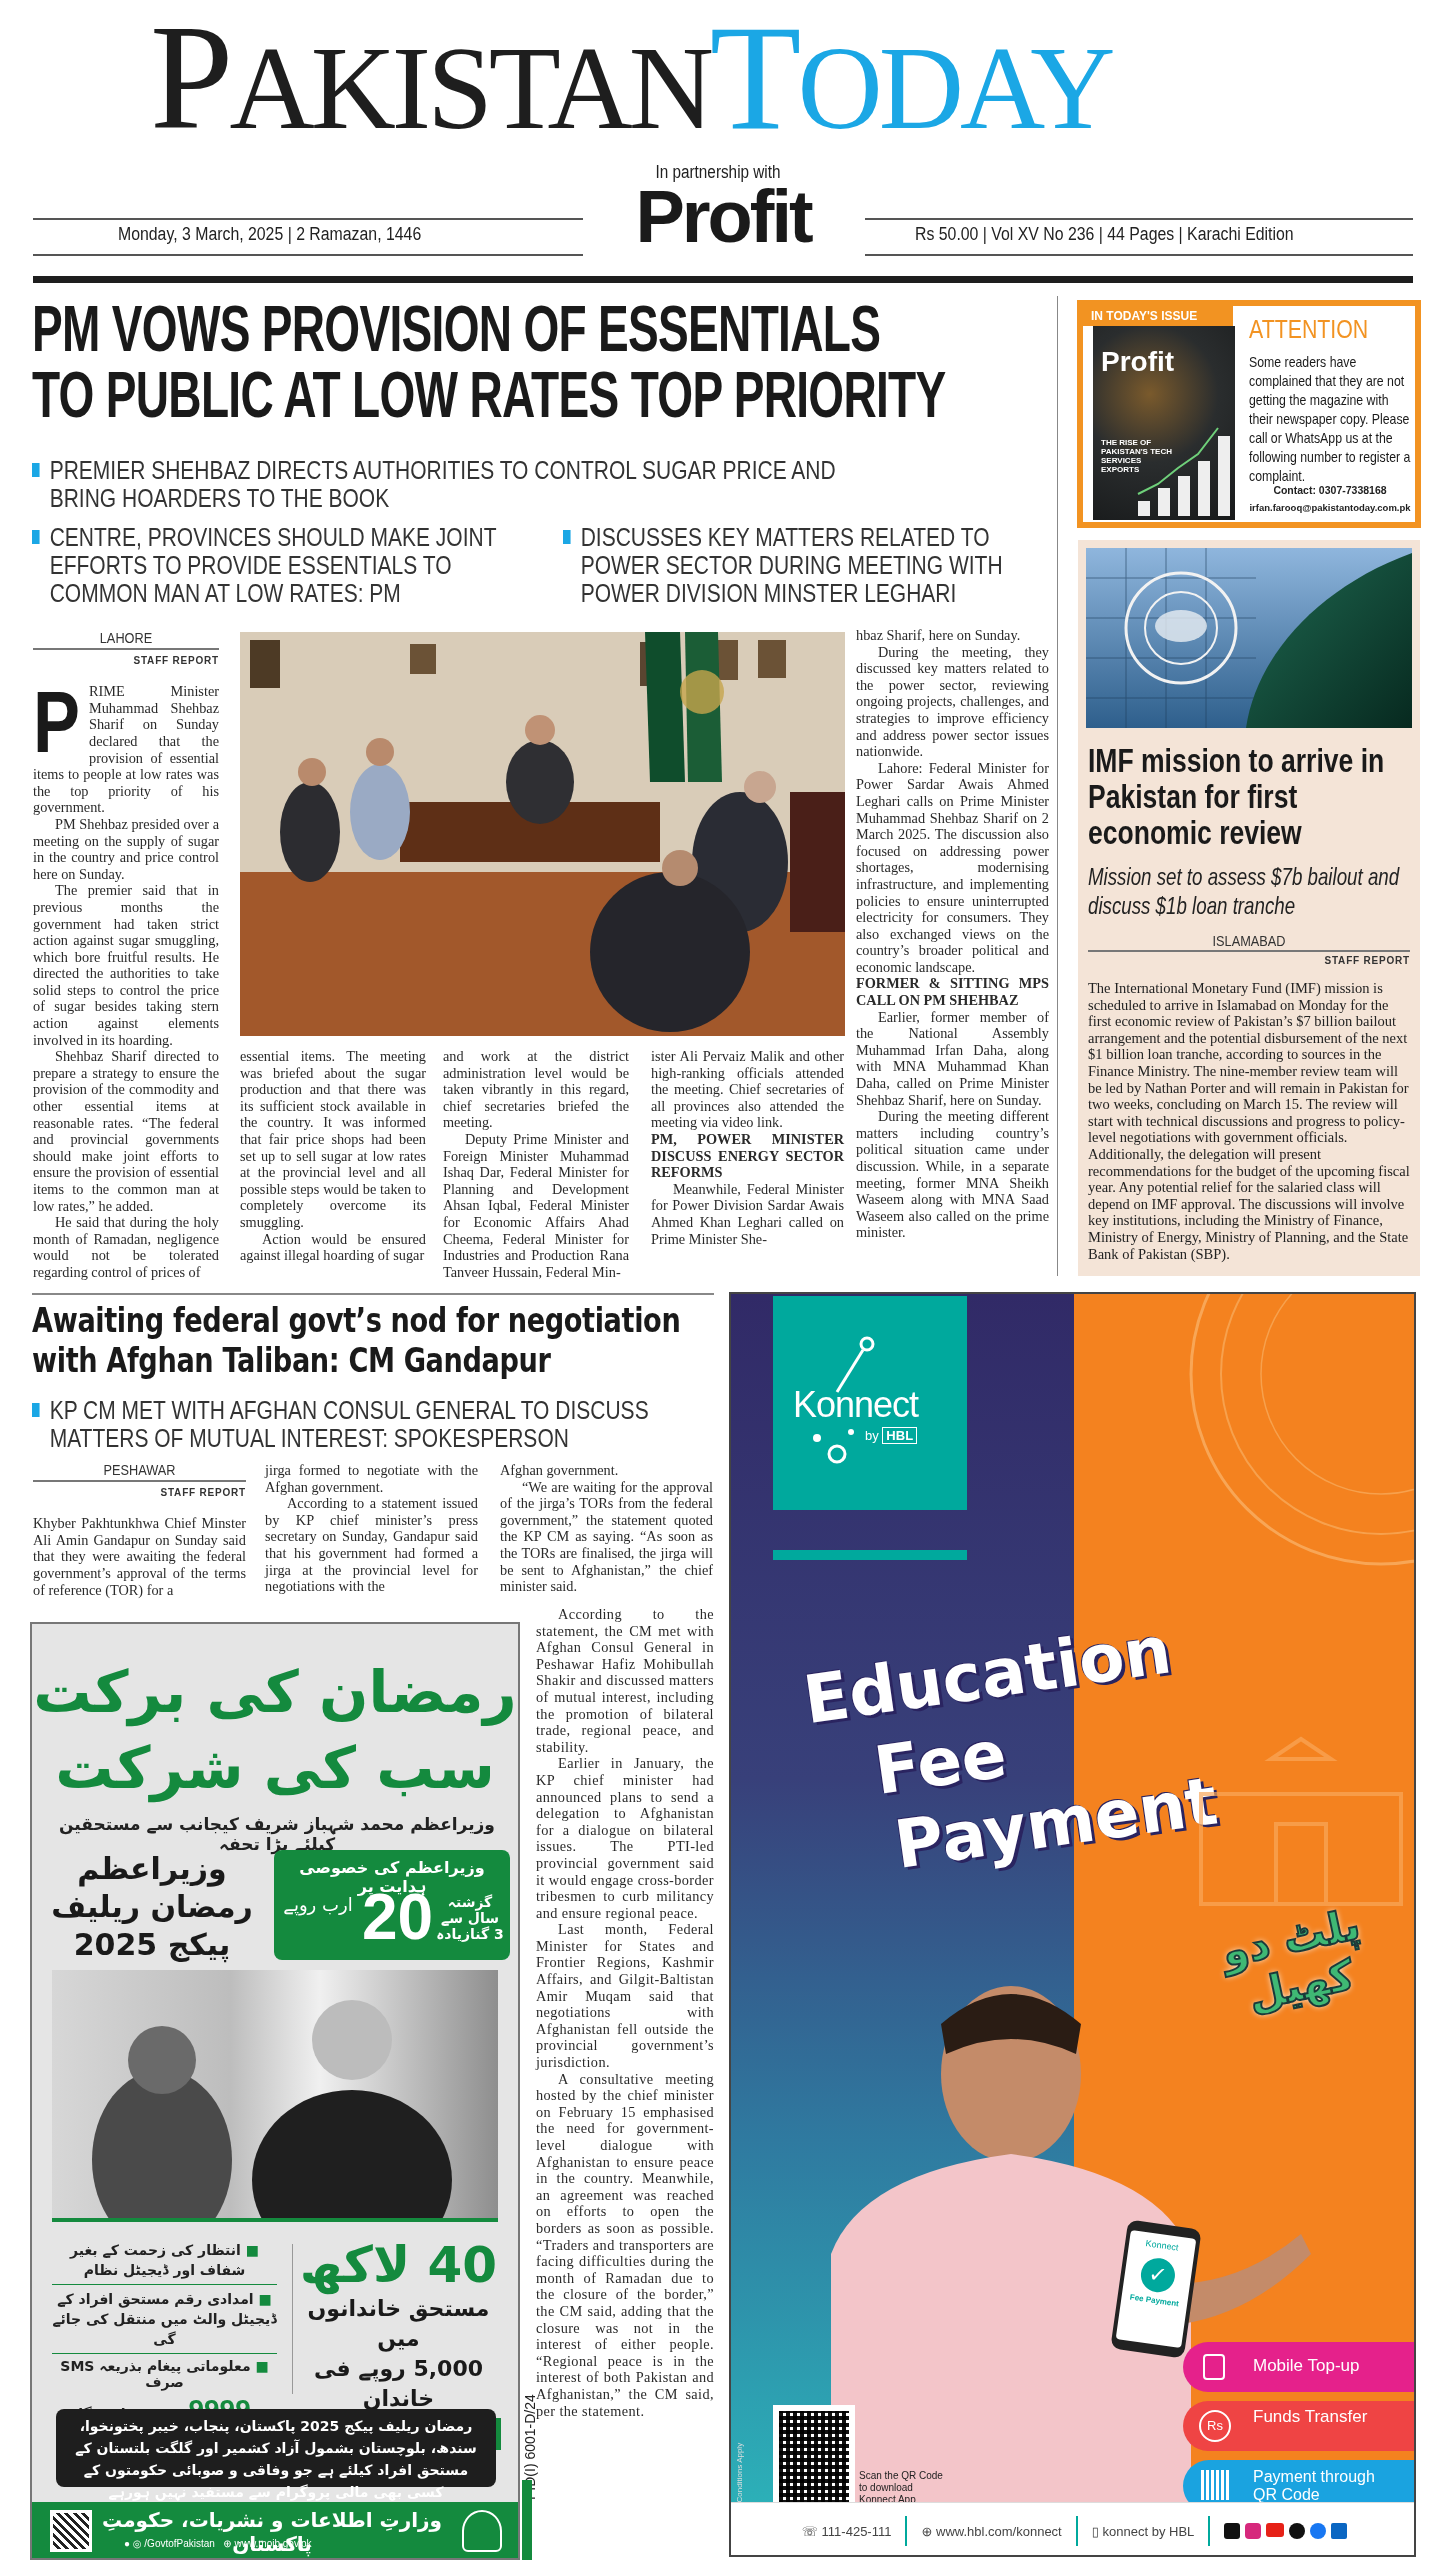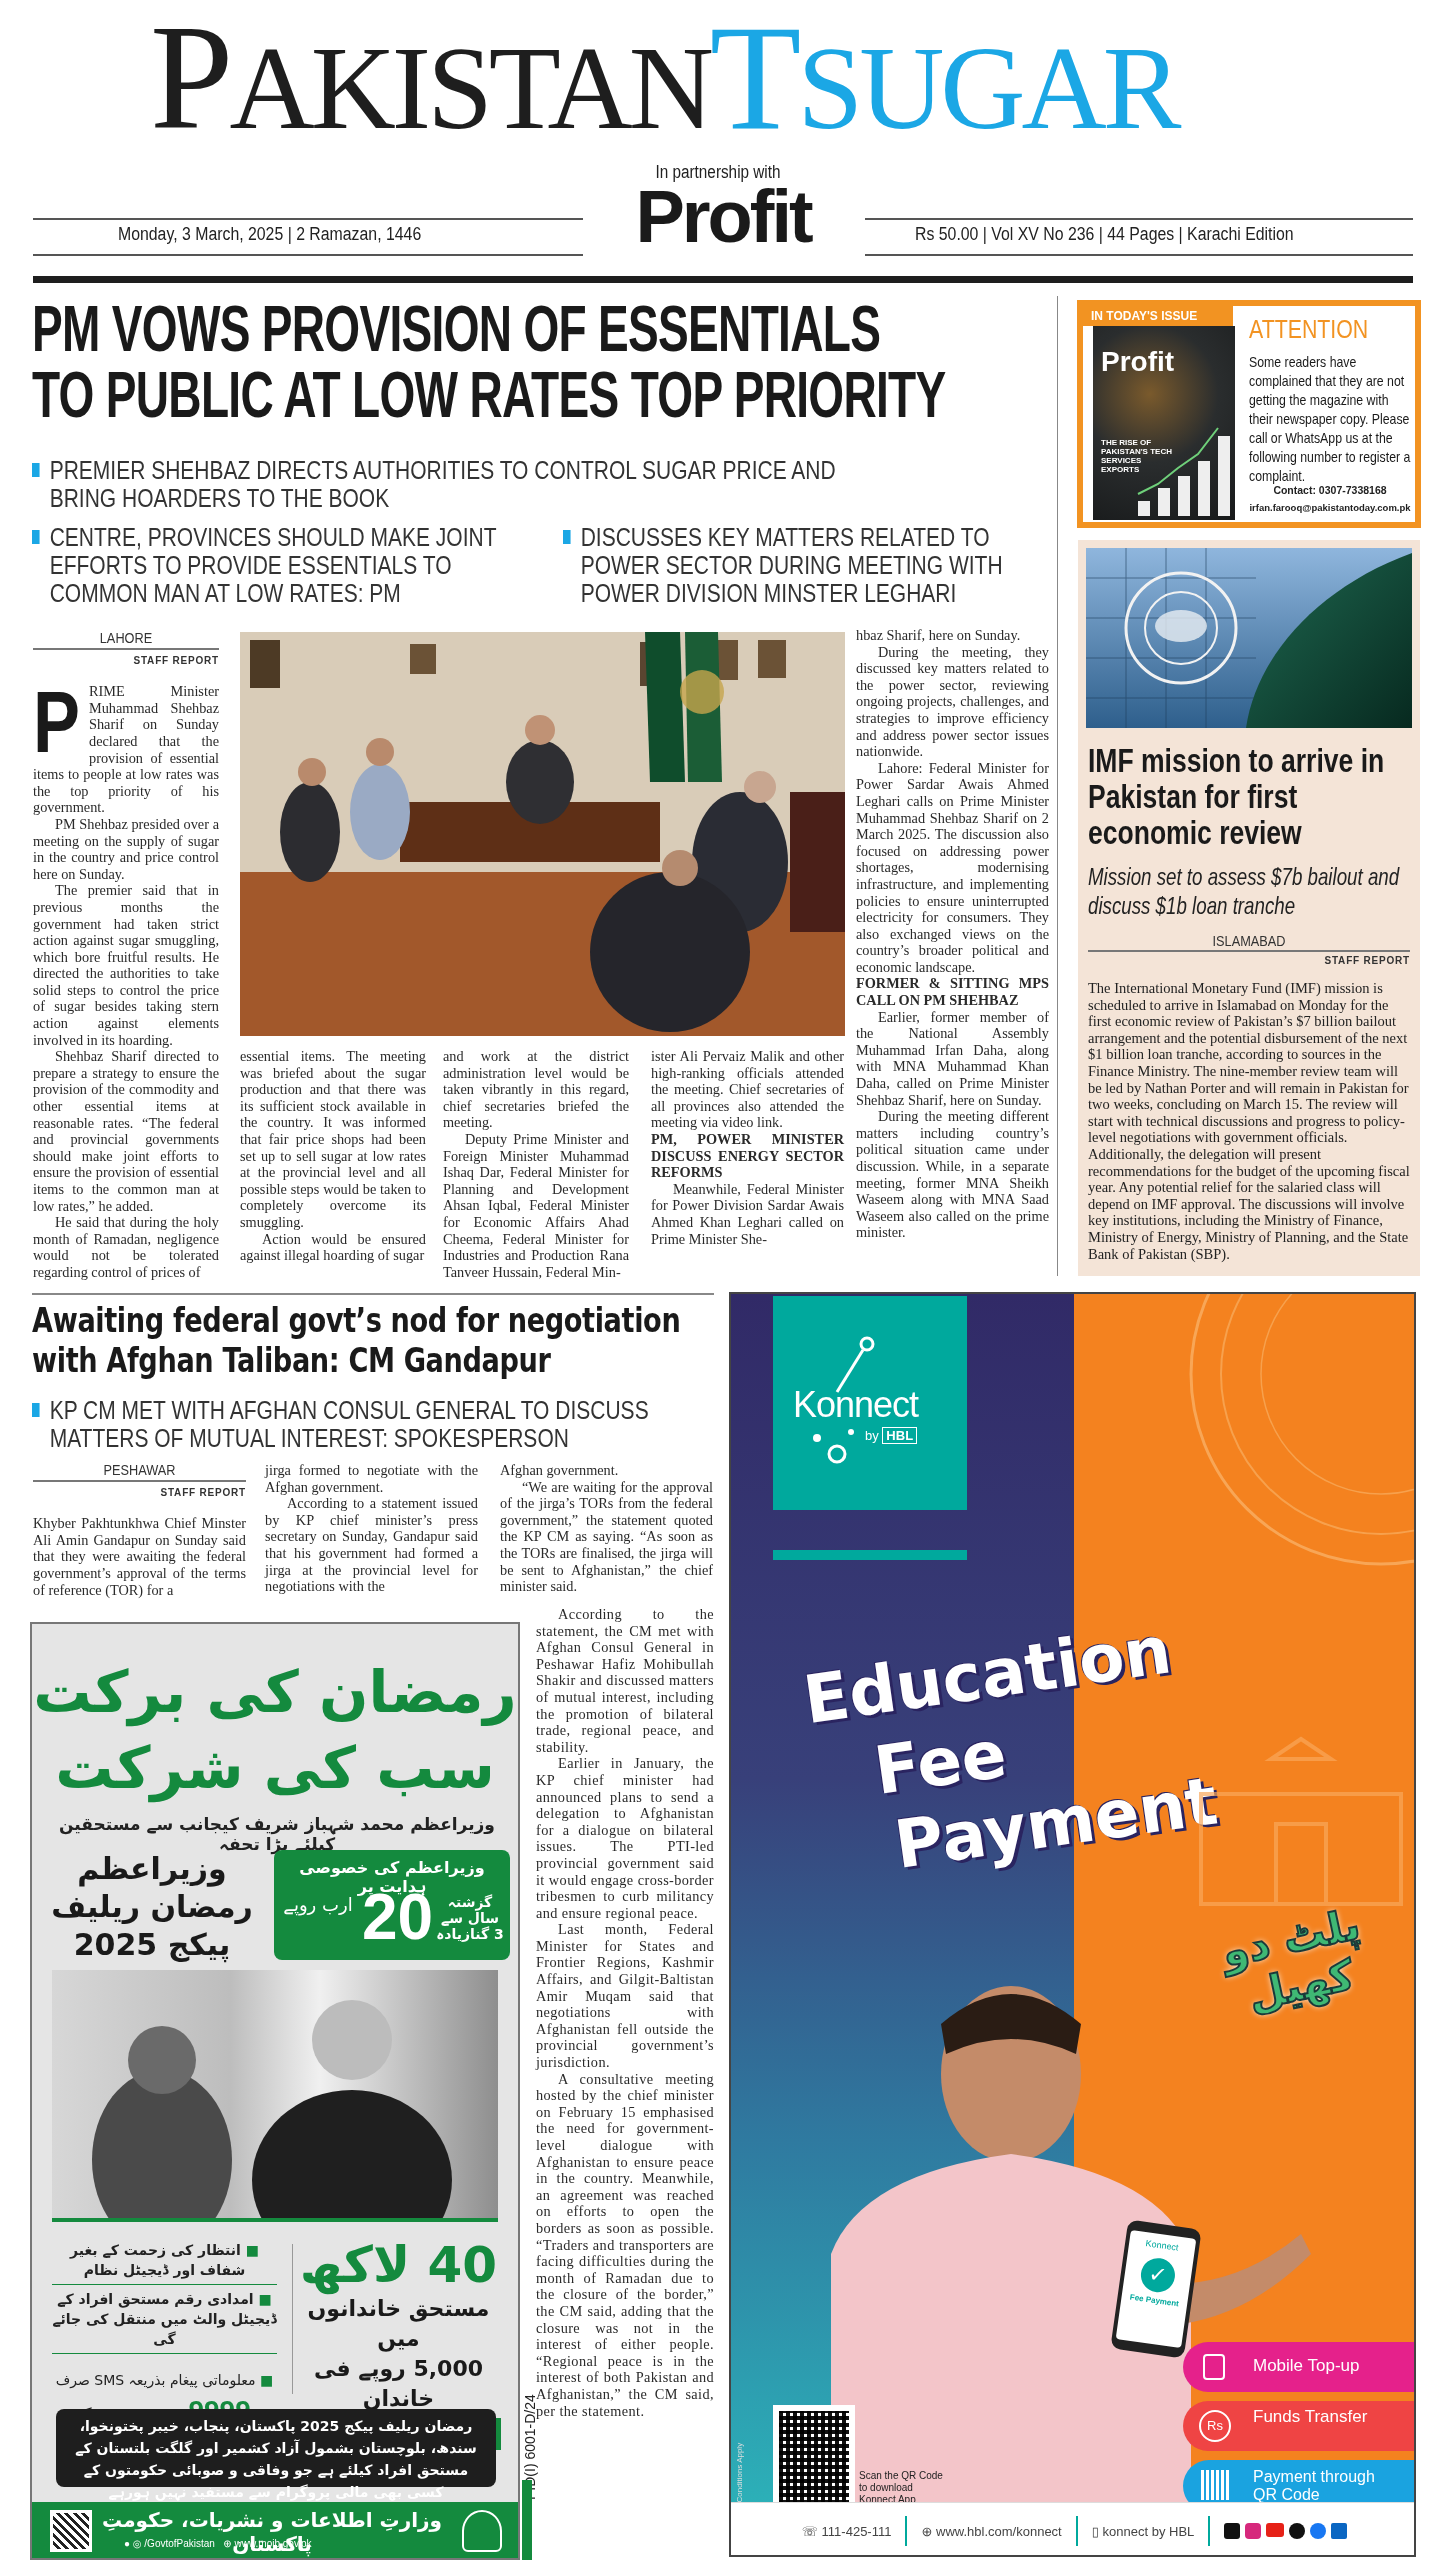--- a/index.html
+++ b/index.html
@@ -67,21 +67,21 @@
   .gov-green { color: #148a3e; }
 
   
   .hbl-ad { left: 729px; top: 1292px; width: 687px; height: 1265px; border: 2px solid #444; overflow: hidden; background: #f4821f; }
 </style>
 </head>
 <body>
 
 <header class="abs mast">
   <div class="logo">
-    <span class="pk">P<small>AKISTAN</small></span><span class="td">T<small>SUGAR</small></span>
+    <span class="pk">P<small>AKISTAN</small></span><span class="td">T<small>ODAY</small></span>
   </div>
   <div class="partner">In partnership with</div>
   <div class="profit">Profit</div>
 
   <div class="dateline-rule" style="left:33px;top:218px;width:550px;"></div>
   <div class="dateline-rule" style="left:33px;top:254px;width:550px;"></div>
   <div class="dateline-rule" style="left:865px;top:218px;width:548px;"></div>
   <div class="dateline-rule" style="left:865px;top:254px;width:548px;"></div>
 
   <div class="dateline" style="left:118px;">Monday, 3 March, 2025 | 2 Ramazan, 1446</div>
@@ -286,21 +286,21 @@
   <div style="position:absolute;left:264px;top:612px;width:205px;">
     <div class="urdu gov-green" style="font-size:50px;font-weight:700;line-height:58px;">40 لاکھ</div>
     <div class="urdu" style="font-size:22px;font-weight:700;line-height:30px;color:#1a1a1a;">مستحق خاندانوں میں</div>
     <div class="urdu" style="font-size:22px;font-weight:700;line-height:30px;color:#1a1a1a;">5,000 روپے فی خاندان</div>
     <div class="urdu" style="background:#148a3e;color:#fff;font-size:11px;padding:3px;margin-top:4px;">2 کروڑ سے زائد مستحق افراد کی مالی امداد</div>
   </div>
   <div style="position:absolute;left:260px;top:620px;width:1px;height:150px;background:#999;"></div>
   <div style="position:absolute;left:20px;top:612px;width:225px;">
     <div class="urdu" style="font-size:14px;font-weight:700;line-height:20px;padding:4px 0;border-bottom:1px solid #148a3e;"><span class="gov-green">■</span> <span>انتظار کی زحمت کے بغیر شفاف اور ڈیجیٹل نظام</span></div>
     <div class="urdu" style="font-size:14px;font-weight:700;line-height:20px;padding:4px 0;border-bottom:1px solid #148a3e;"><span class="gov-green">■</span> <span>امدادی رقم مستحق افراد کے ڈیجیٹل والٹ میں منتقل کی جائے گی</span></div>
-    <div class="urdu" style="font-size:14px;font-weight:400;line-height:22px;padding:4px 0;margin-top:11px;"><span class="gov-green">■</span> <span>معلوماتی پیغام بذریعہ SMS صرف</span></div>
+    <div class="urdu" style="font-size:14px;font-weight:700;line-height:16px;padding:4px 0;"><span class="gov-green">■</span> <span>معلوماتی پیغام بذریعہ SMS صرف</span></div>
     <div class="urdu" style="font-size:14px;font-weight:700;"><span class="gov-green" style="font-family:'Liberation Sans',sans-serif;font-size:28px;">9999</span> <span>سے وصول ہوگا</span></div>
   </div>
   <div class="urdu" style="position:absolute;left:24px;top:785px;width:440px;height:78px;background:#1e1e1e;color:#fff;border-radius:8px;font-size:14px;font-weight:700;line-height:22px;padding:6px 12px;">رمضان ریلیف پیکج 2025 پاکستان، پنجاب، خیبر پختونخوا، سندھ، بلوچستان بشمول آزاد کشمیر اور گلگت بلتستان کے مستحق افراد کیلئے ہے جو وفاقی و صوبائی حکومتوں کے کسی بھی مالی پروگرام سے مستفید نہیں ہورہے</div>
   <div style="position:absolute;left:0;top:878px;width:486px;height:60px;background:#148a3e;">
     <div style="position:absolute;left:18px;top:8px;width:42px;height:42px;background:repeating-linear-gradient(45deg,#fff 0 3px,#222 3px 6px);border:3px solid #fff;"></div>
     <div class="urdu" style="position:absolute;left:70px;top:6px;width:340px;font-size:20px;font-weight:700;color:#fff;">وزارتِ اطلاعات و نشریات، حکومتِ پاکستان</div>
     <div style="position:absolute;left:92px;top:36px;font-family:'Liberation Sans',sans-serif;font-size:10px;color:#fff;white-space:nowrap;">
       <span>●</span> <span>◎</span> <span>/GovtofPakistan</span>&nbsp;&nbsp;&nbsp;<span>⊕</span> <span>www.moib.gov.pk</span>
     </div>
     <div style="position:absolute;left:430px;top:8px;width:40px;height:42px;border:2px solid #fff;border-radius:50% 50% 6px 6px;"></div>

